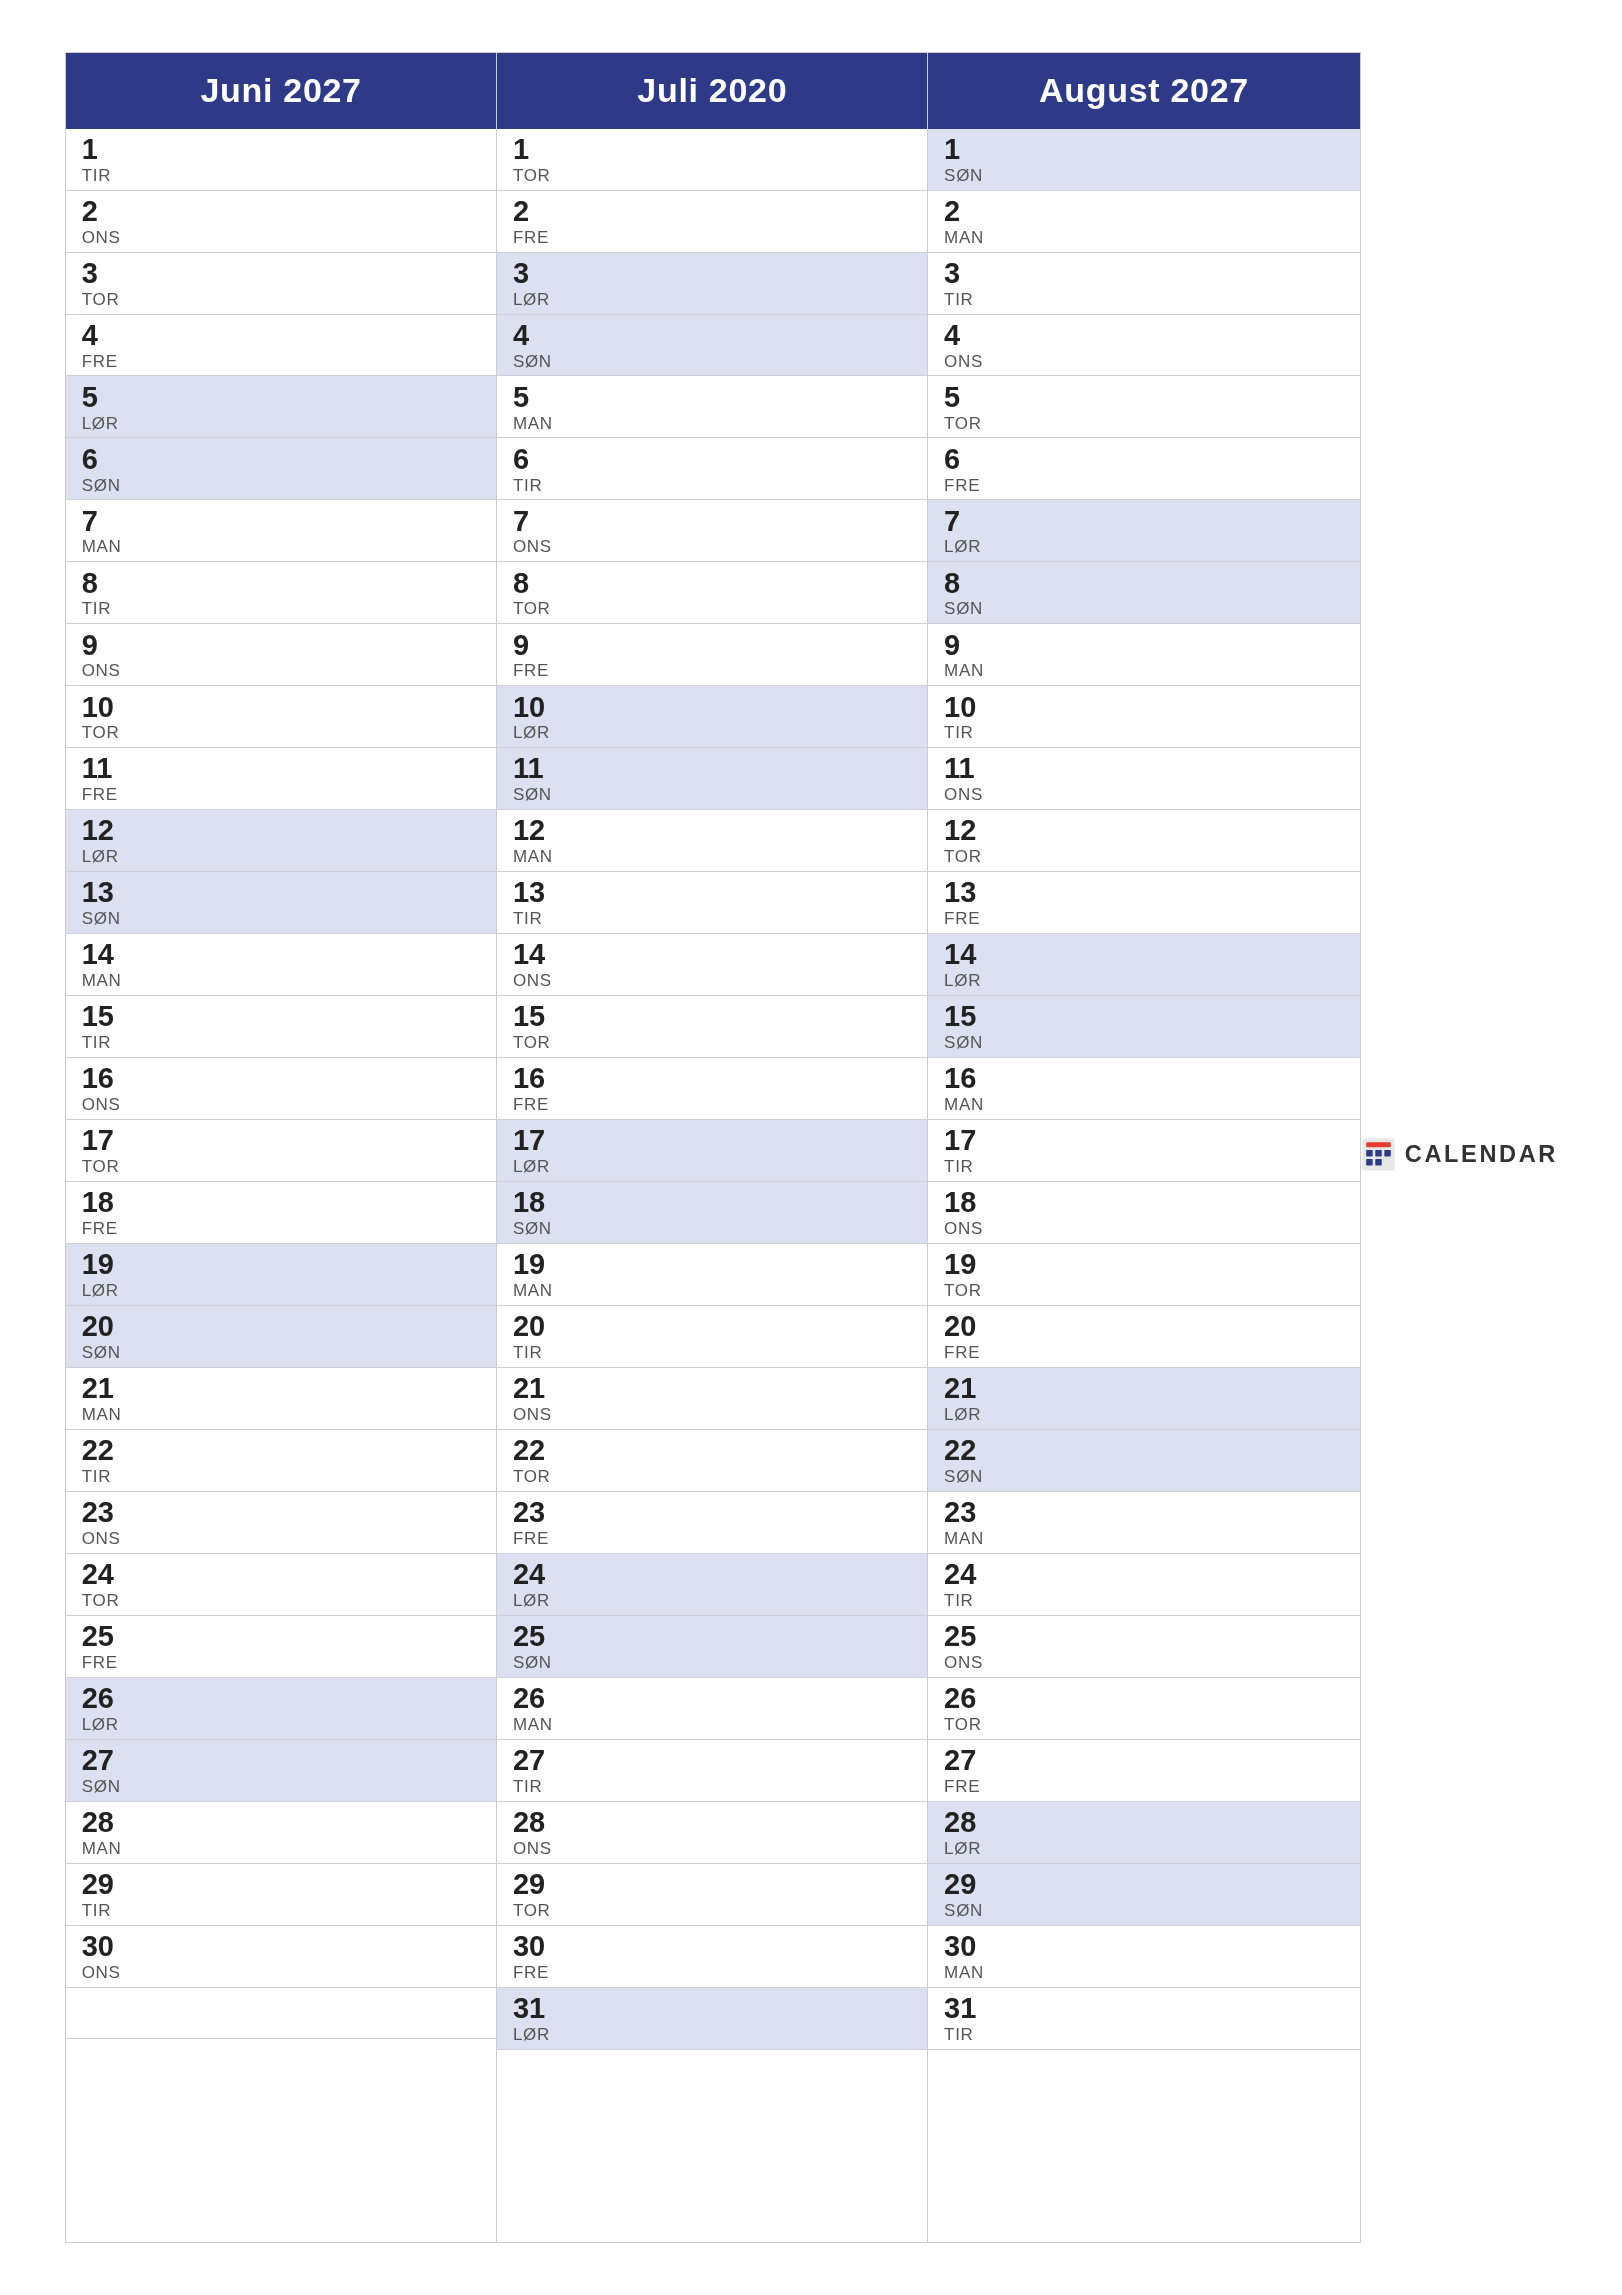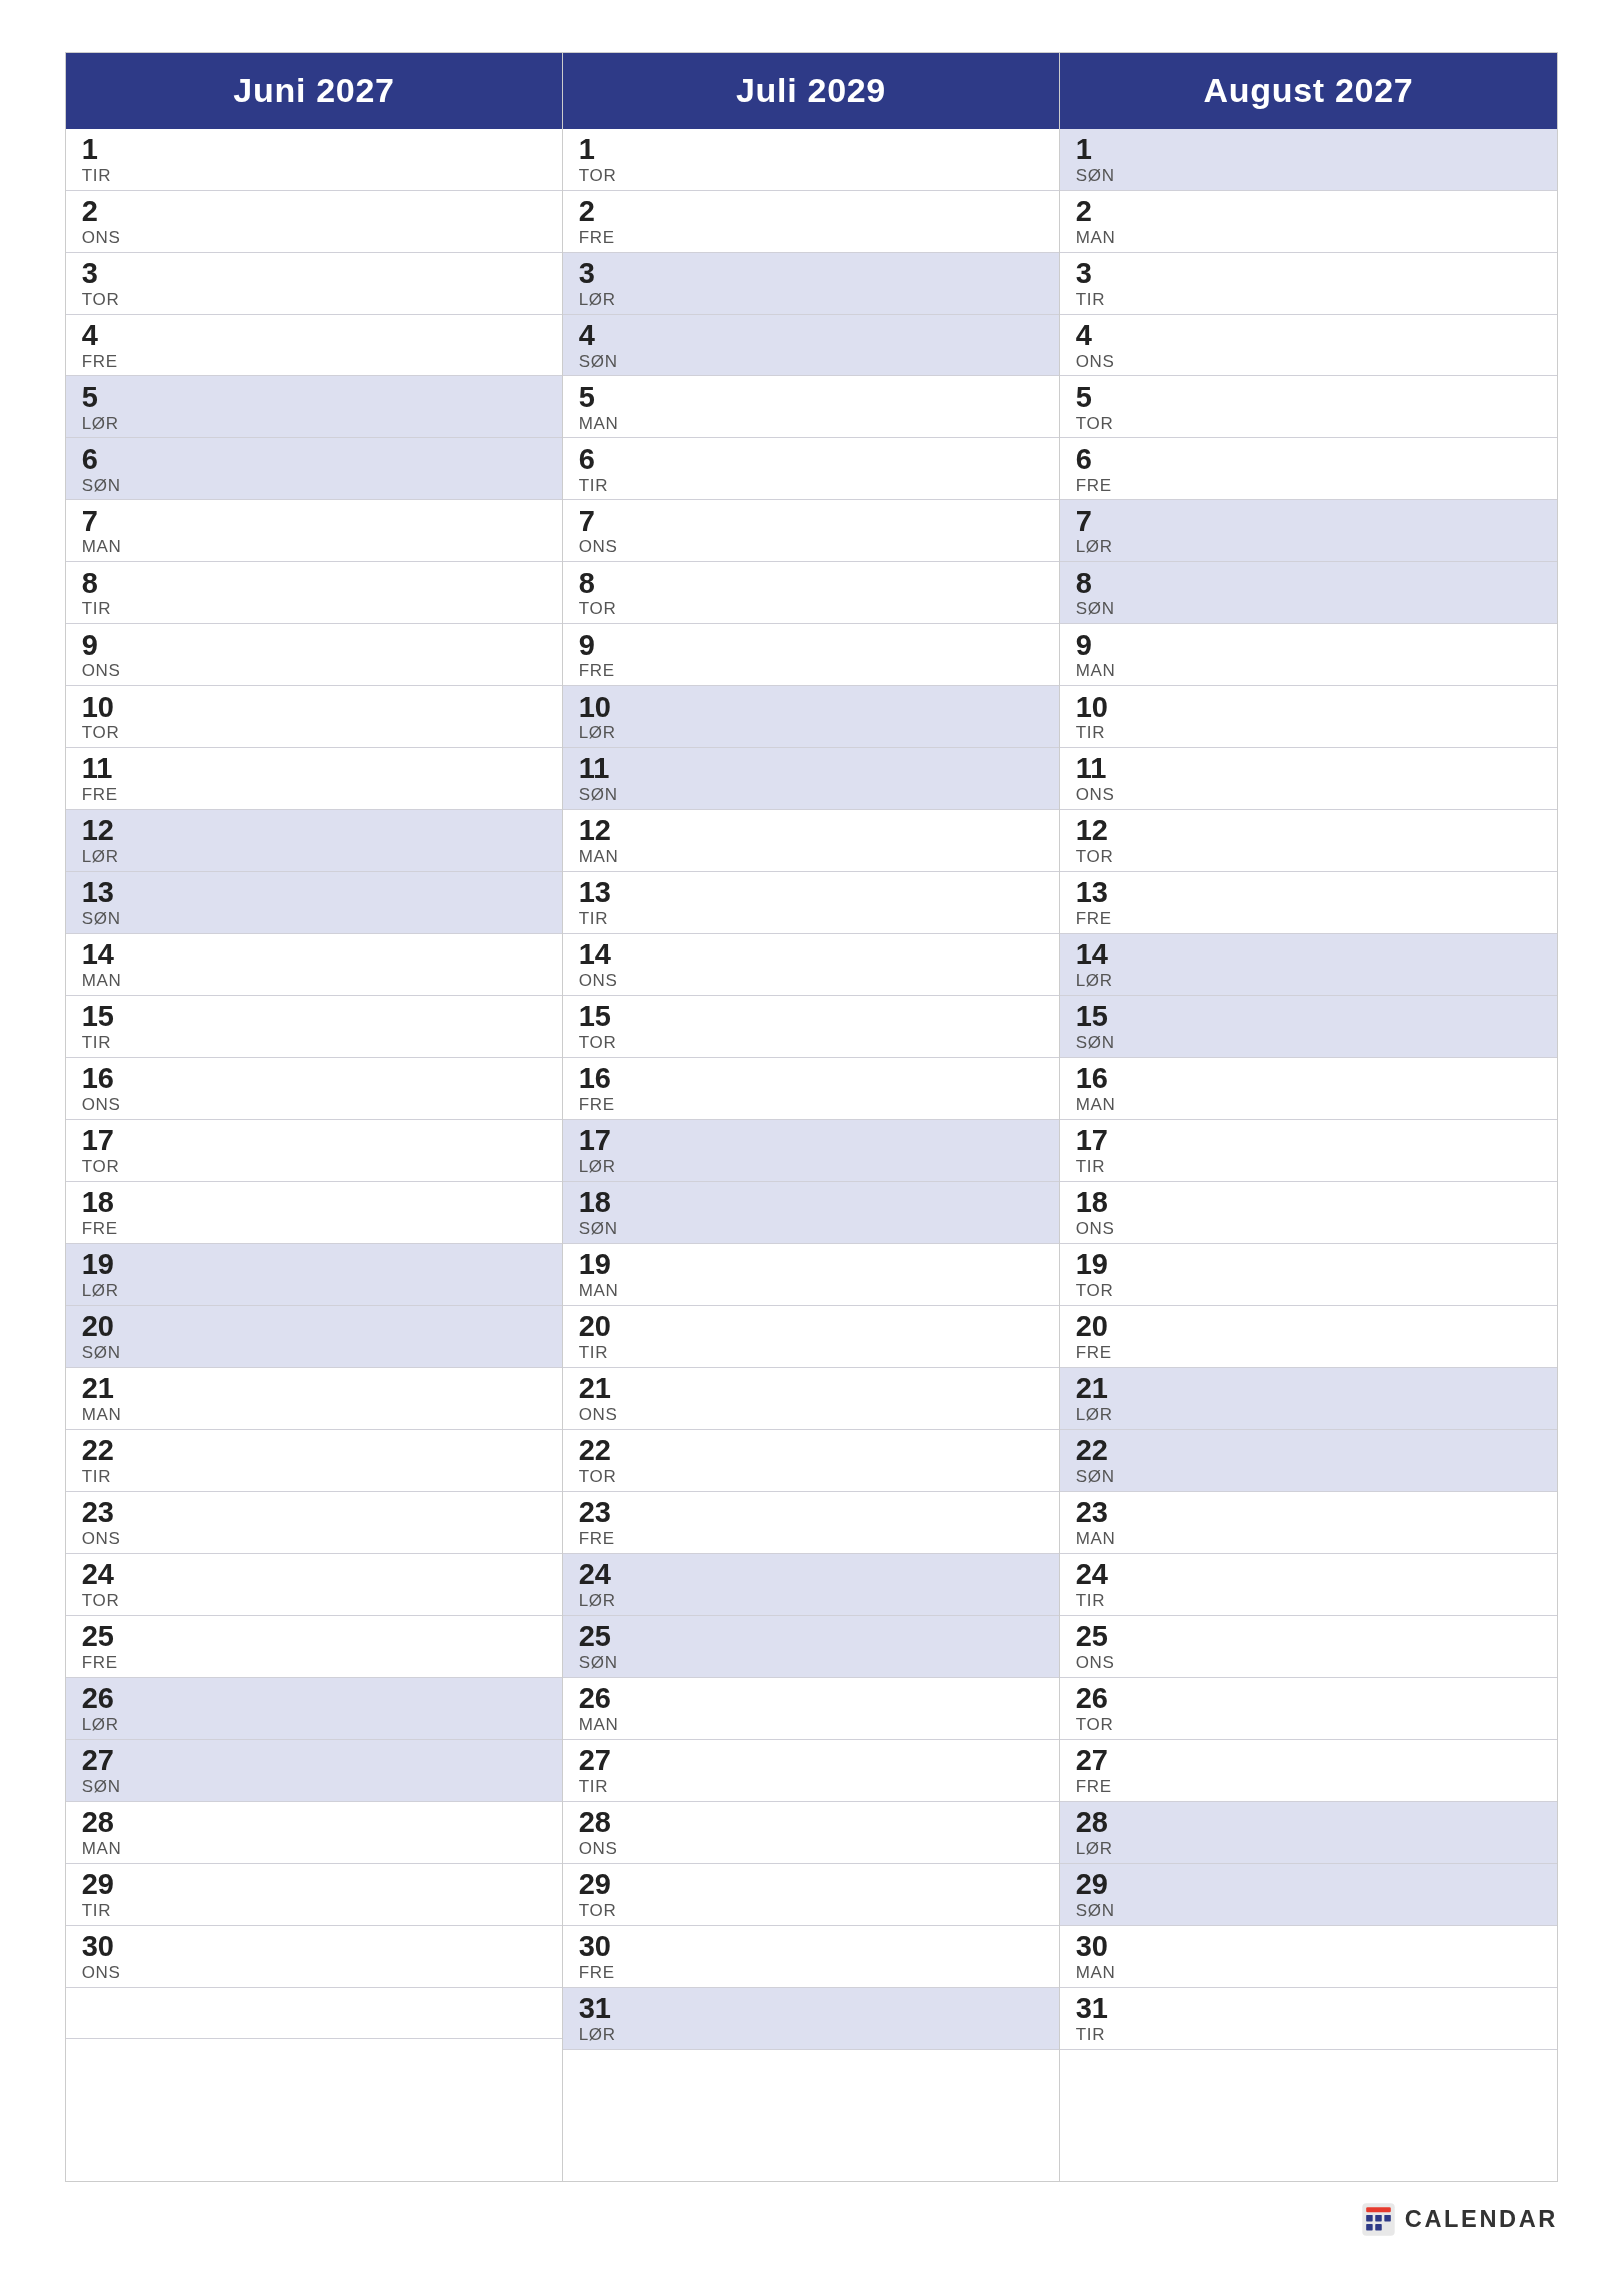--- a/index.html
+++ b/index.html
@@ -9,21 +9,21 @@
       width: 1623px;
       height: 2295px;
       position: relative;
       overflow: hidden;
     }
     .page {
       width: 1623px;
       height: 2295px;
       padding: 52px 65px;
       display: flex;
-      flex-direction: column;
+      flex-direction: row;
     }
     .calendar-grid {
       display: grid;
       grid-template-columns: 1fr 1fr 1fr;
       border: 1.3px solid #ccc;
       flex: 1;
     }
     .month-col {
       display: flex;
       flex-direction: column;
@@ -209,21 +209,21 @@
           <div class="day-number">29</div>
           <div class="day-name">TIR</div>
         </div>
         <div class="day-row">
           <div class="day-number">30</div>
           <div class="day-name">ONS</div>
         </div>
         <div class="day-row"></div>
       </div>
       <div class="month-col">
-        <div class="month-header">Juli 2029</div>
+        <div class="month-header">Juli 2020</div>
         <div class="day-row">
           <div class="day-number">1</div>
           <div class="day-name">TOR</div>
         </div>
         <div class="day-row">
           <div class="day-number">2</div>
           <div class="day-name">FRE</div>
         </div>
         <div class="day-row weekend">
           <div class="day-number">3</div>

